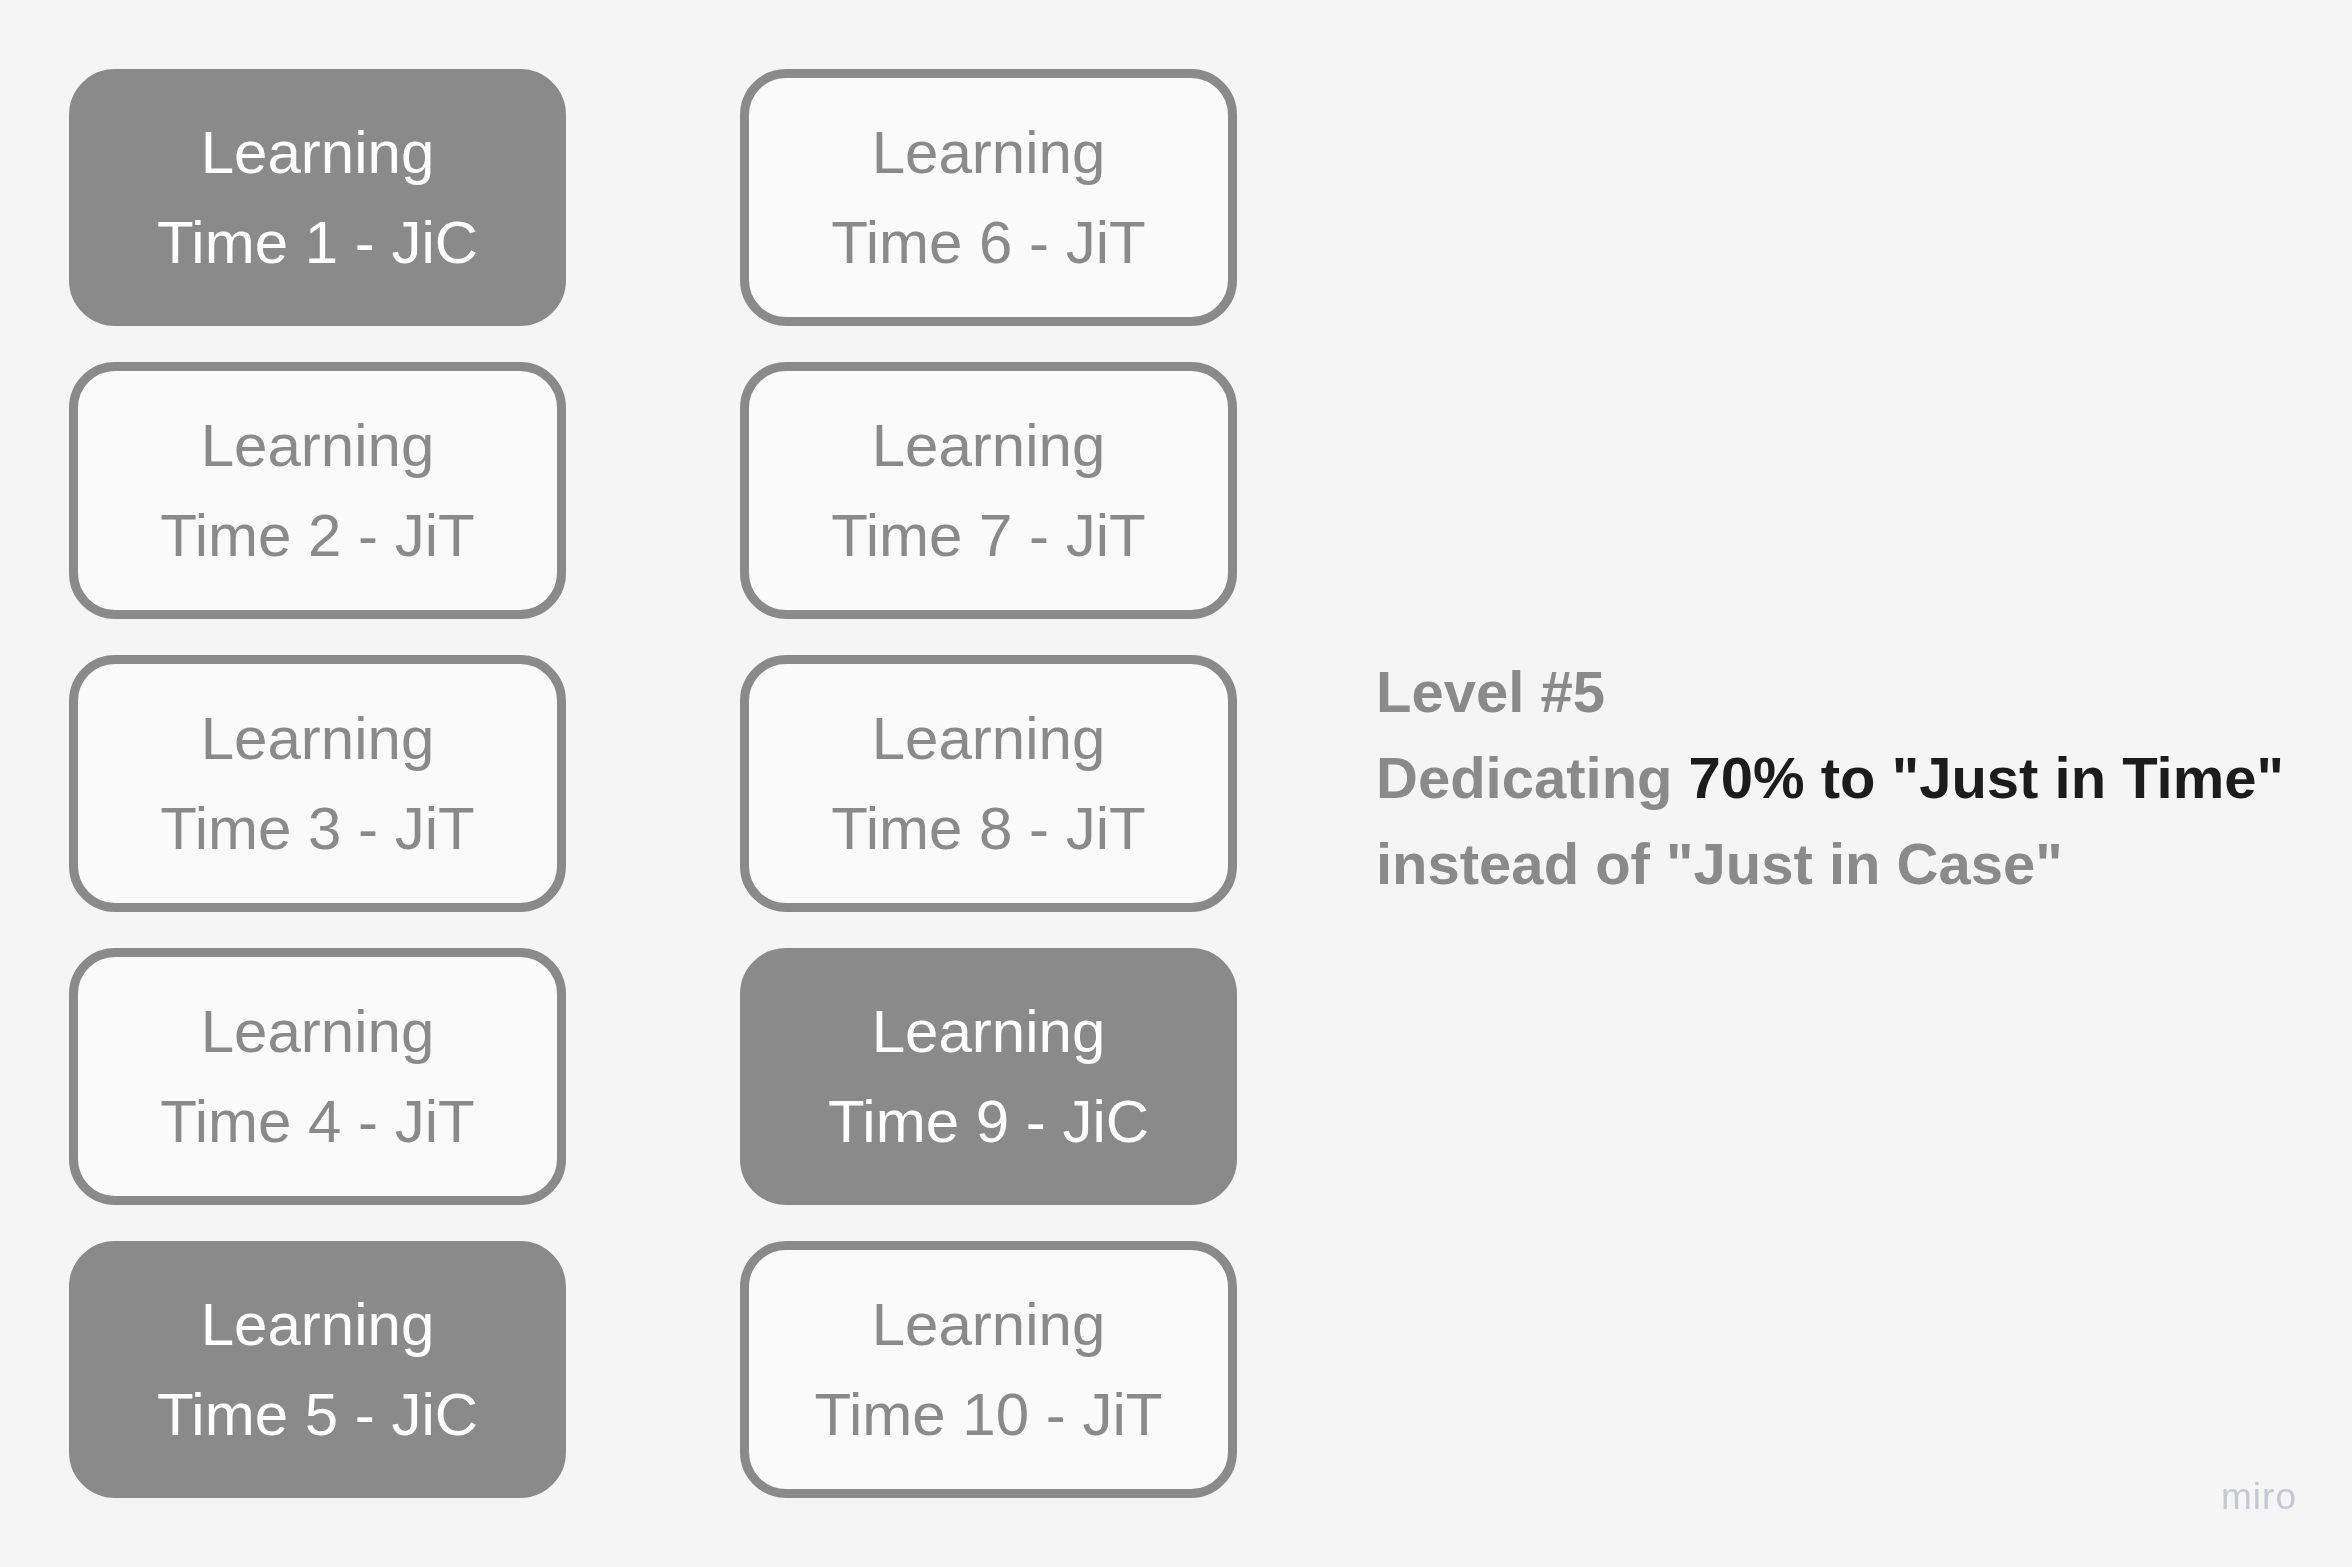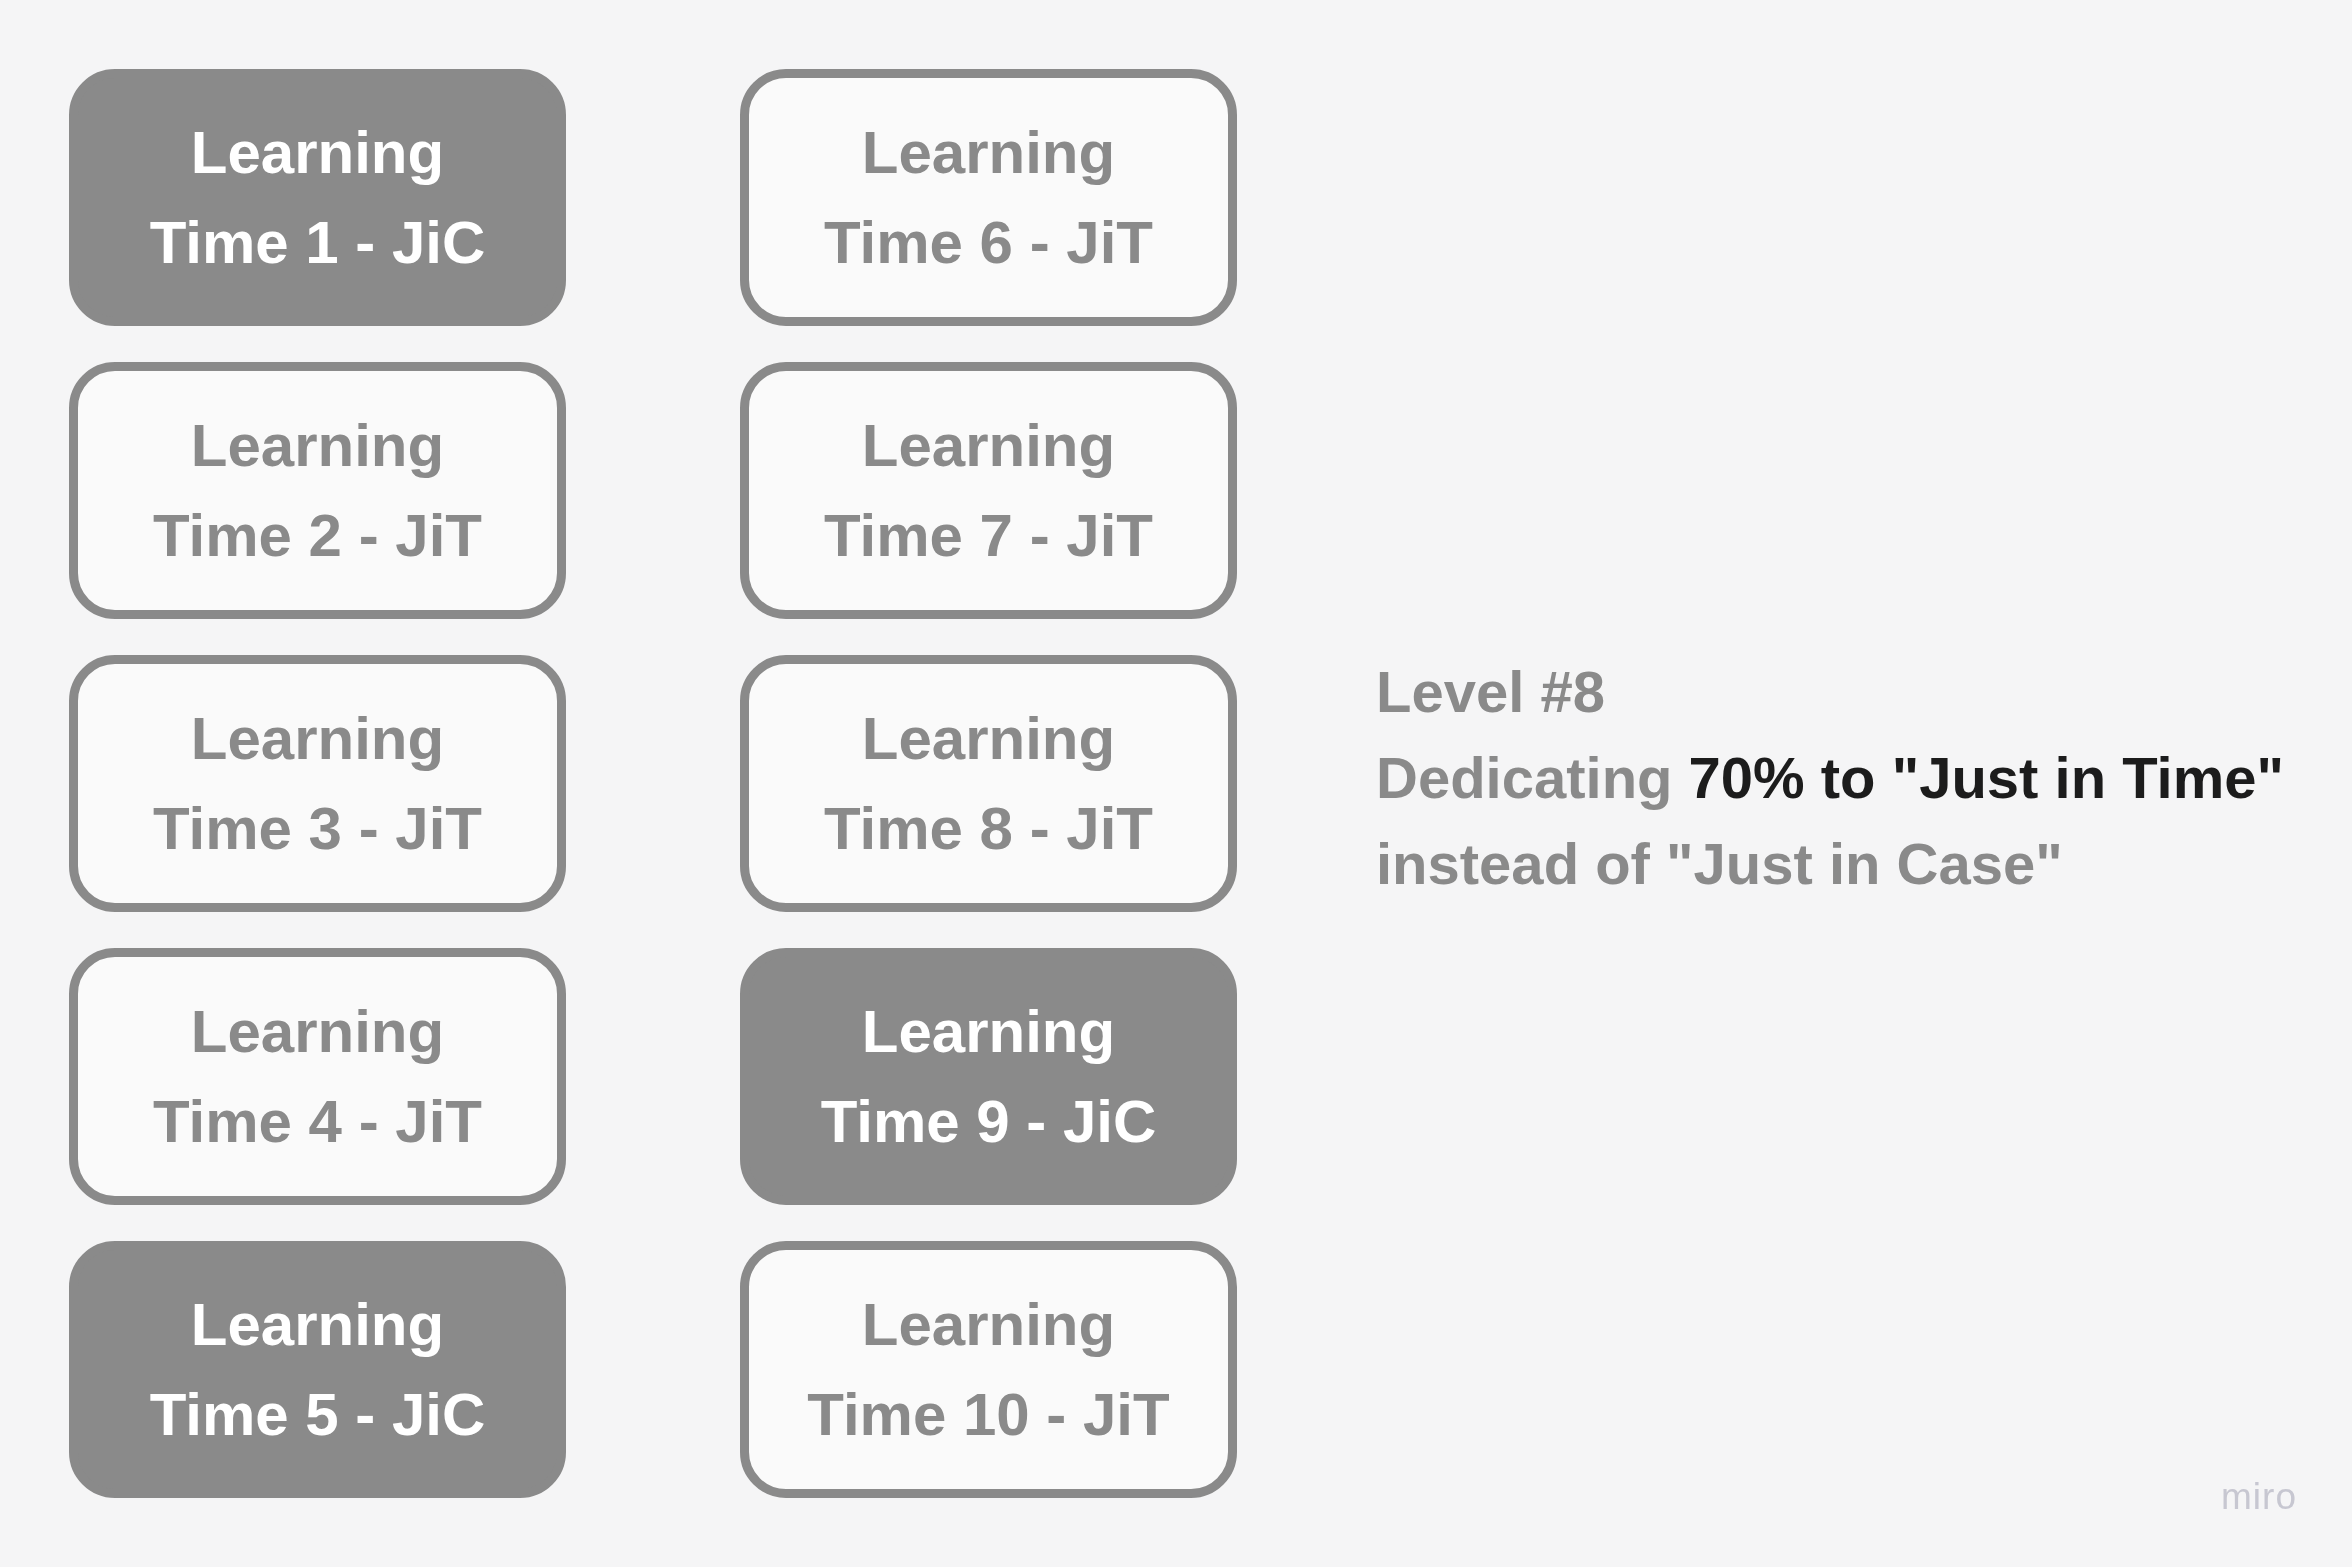--- a/index.html
+++ b/index.html
@@ -37,21 +37,21 @@
     display: flex;
     align-items: center;
     justify-content: center;
   }
   .box[data-variant="filled"] {
     background: #8a8a8a;
   }
   .box-label {
     font-size: 60px;
     line-height: 1.5;
-    font-weight: bold;
+    font-weight: normal;
     color: #8a8a8a;
     text-align: center;
     white-space: pre-line;
   }
   .box[data-variant="filled"] .box-label {
     color: #ffffff;
   }
   .annotation {
     position: absolute;
     left: 1376px;
@@ -120,21 +120,21 @@
       <div class="box-label">Learning
 Time 9 - JiC</div>
     </div>
     <div class="box" data-variant="outline">
       <div class="box-label">Learning
 Time 10 - JiT</div>
     </div>
   </div>
 
   <div class="annotation">
-    <div class="annotation-line">Level #8</div>
+    <div class="annotation-line">Level #5</div>
     <div class="annotation-line"><span class="gray">Dedicating </span><span class="dark">70% to "Just in Time"</span></div>
     <div class="annotation-line">instead of "Just in Case"</div>
   </div>
 
   <div class="watermark">miro</div>
 
 </div>
 
 
 </body></html>

